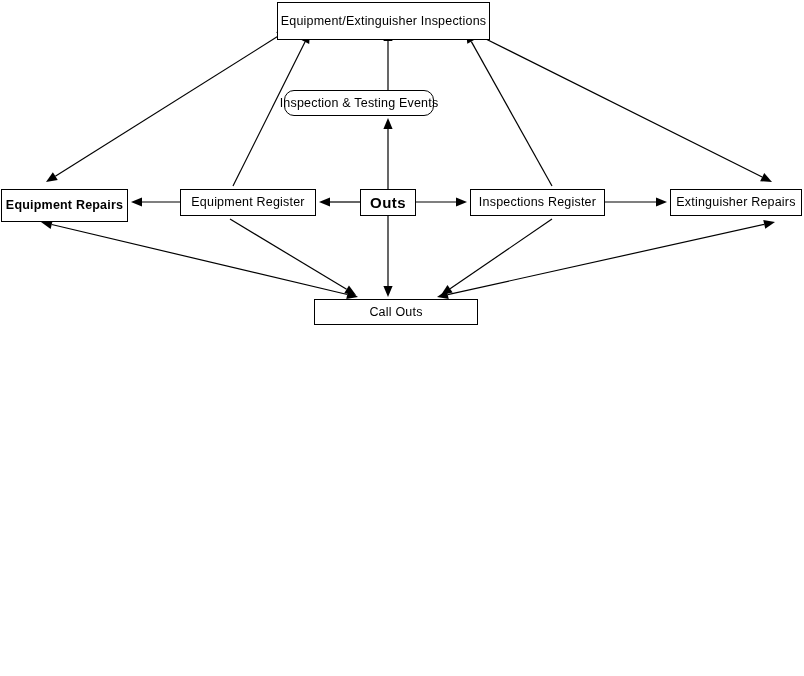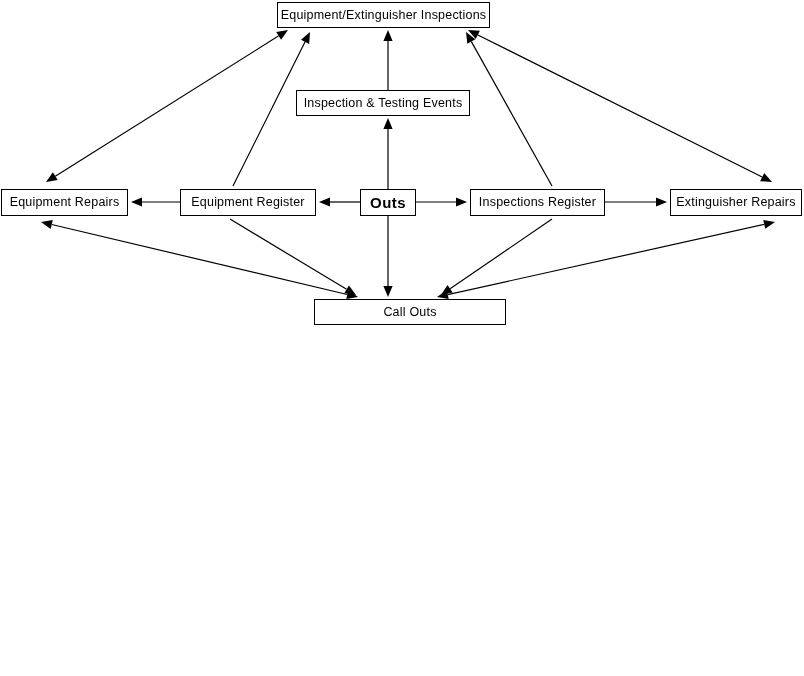--- a/index.html
+++ b/index.html
@@ -110,39 +110,39 @@
         <line x1="230.00" y1="219.00" x2="346.58" y2="289.32" stroke="#000000" stroke-width="1.2"></line>
         <polygon points="356.00,295.00 344.20,293.26 348.96,285.38" fill="#000000"></polygon>
       </g>
       <g>
         <line x1="552.00" y1="219.00" x2="450.08" y2="288.79" stroke="#000000" stroke-width="1.2"></line>
         <polygon points="441.00,295.00 447.48,284.99 452.68,292.58" fill="#000000"></polygon>
       </g>
     </svg>
 
   <div id="nodes-layer">
-      <div class="node" style="left: 277px; top: 2px; width: 213px; height: 26px;">
+      <div class="node" style="left: 277px; top: 2px; width: 213px; height: 38px;">
         <span>Equipment/Extinguisher Inspections</span>
       </div>
-      <div class="node" style="left: 296px; top: 90px; width: 174px; height: 26px;">
+      <div class="node" style="left: 284px; top: 90px; width: 150px; height: 26px; border-radius: 10px;">
         <span>Inspection &amp; Testing Events</span>
       </div>
-      <div class="node" style="left: 1px; top: 189px; width: 127px; height: 27px;">
+      <div class="node" style="left: 1px; top: 189px; width: 127px; height: 33px; font-weight: bold;">
         <span>Equipment Repairs</span>
       </div>
       <div class="node" style="left: 180px; top: 189px; width: 136px; height: 27px; align-items: center;">
         <span>Equipment Register</span>
       </div>
       <div class="node emphasis" style="left: 360px; top: 189px; width: 56px; height: 27px;">
         <span>Outs</span>
       </div>
       <div class="node" style="left: 470px; top: 189px; width: 135px; height: 27px;">
         <span>Inspections Register</span>
       </div>
       <div class="node" style="left: 670px; top: 189px; width: 132px; height: 27px; text-align: center;">
         <span>Extinguisher Repairs</span>
       </div>
-      <div class="node" style="left: 314px; top: 299px; width: 192px; height: 26px;">
+      <div class="node" style="left: 314px; top: 299px; width: 164px; height: 26px;">
         <span>Call Outs</span>
       </div>
     </div>
 
 </div>
 
 </body></html>

